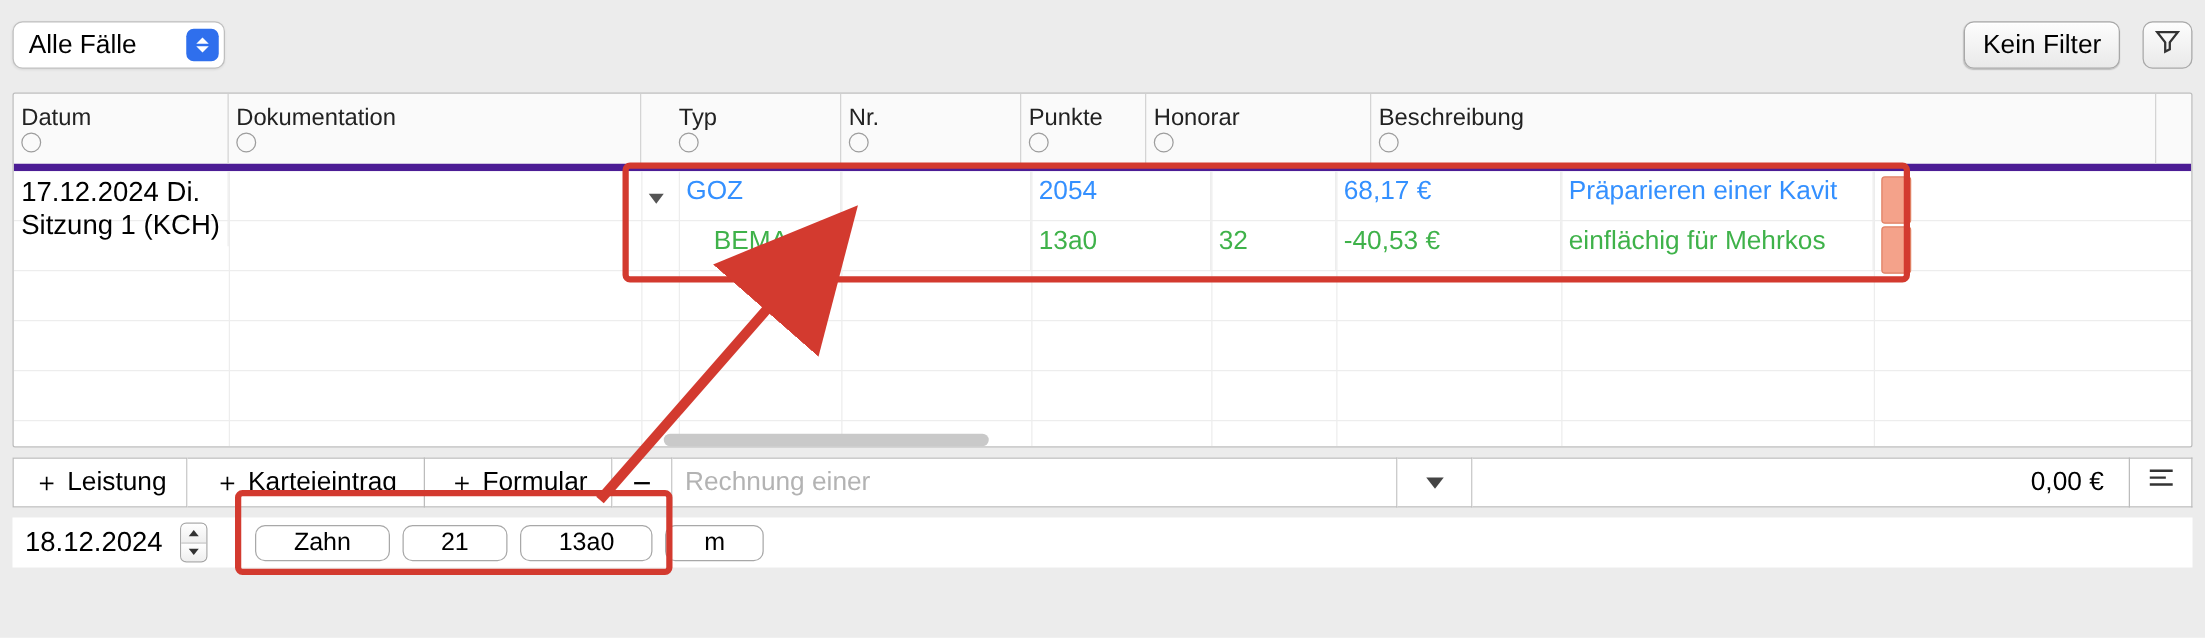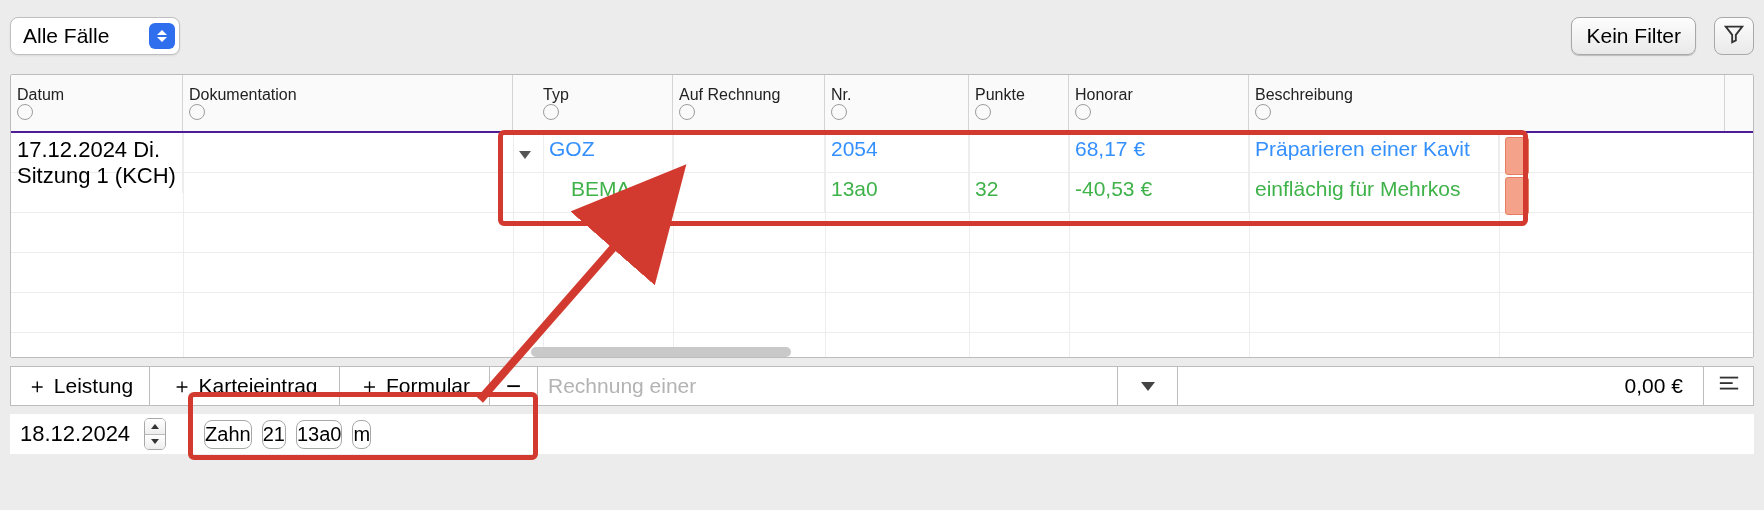--- a/index.html
+++ b/index.html
@@ -82,22 +82,22 @@
     border: 1px solid #bcbcbc;
     border-radius: 2px;
     overflow: hidden;
     display: flex;
     flex-direction: column;
   }
   .thead {
     display: flex;
     height: 56px;
     background: #fafafa;
-    border-bottom: 2px solid #4c1d95;
-    font-size: 16px;
+    border-bottom: 6px solid #4c1d95;
+    font-size: 19px;
     color: #222;
   }
   .th {
     border-right: 1px solid #d4d4d4;
     display: flex; flex-direction: column; justify-content: center;
     padding: 2px 6px 2px 6px;
     box-sizing: border-box;
     position: relative;
   }
   .th .circ {
@@ -219,21 +219,21 @@
   }
   .stepper div:first-child { border-bottom: 1px solid #bbb; }
   .stepper .arr { width: 0; height: 0; border-left:4px solid transparent; border-right:4px solid transparent; }
   .stepper .up .arr { border-bottom:5px solid #333; }
   .stepper .dn .arr { border-top:5px solid #333; }
 
   .tag-row { display: flex; gap: 10px; align-items: center; margin-left: 30px; }
   .tag {
     border: 1px solid #a8a8a8;
     border-radius: 8px;
-    padding: 2px 0;
+    padding: 2px 30px;
     background: #fff;
     font-size: 20px;
   }
 
   
   .annot-rect {
     position: absolute;
     border: 5px solid #d33a2f;
     border-radius: 6px;
     pointer-events: none;
@@ -277,24 +277,20 @@
       <div class="th" style="flex:0 0 172px">
           <span>Datum</span>
           <span class="circ"></span>
         </div>
       <div class="th" style="flex:0 0 330px">
           <span>Dokumentation</span>
           <span class="circ"></span>
         </div>
       <div class="th" style="flex:0 0 160px; padding-left:30px;">
           <span>Typ</span>
-          <span class="circ"></span>
-        </div>
-      <div class="th" style="flex:0 0 152px">
-          <span>Auf Rechnung</span>
           <span class="circ"></span>
         </div>
       <div class="th" style="flex:0 0 144px">
           <span>Nr.</span>
           <span class="circ"></span>
         </div>
       <div class="th" style="flex:0 0 100px">
           <span>Punkte</span>
           <span class="circ"></span>
         </div>

